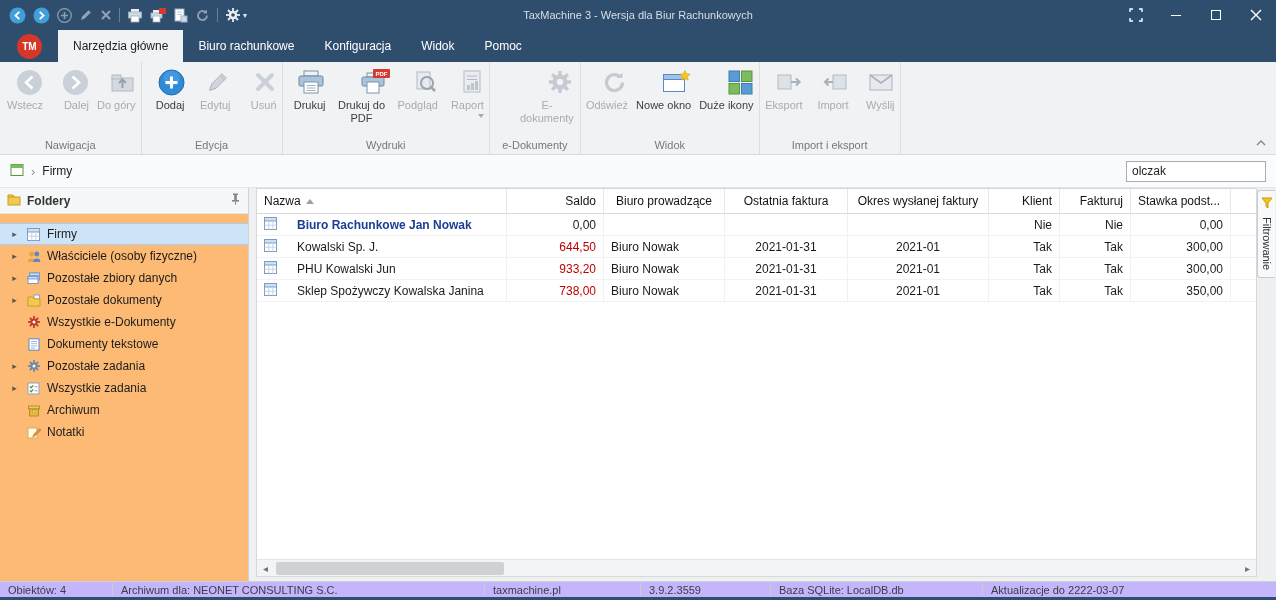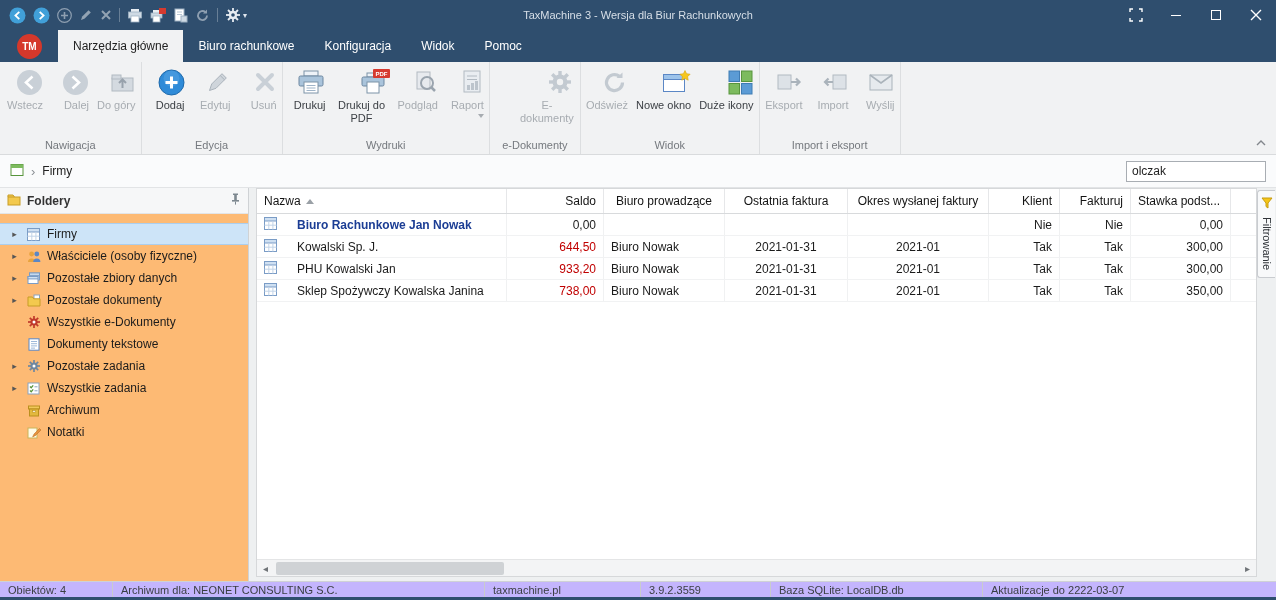--- a/index.html
+++ b/index.html
@@ -621,21 +621,21 @@
           <div class="gcell c5">Tak</div>
           <div class="gcell c6">Tak</div>
           <div class="gcell c7">300,00</div>
           <div class="gcell c8"></div>
         </div>
         <div class="grow">
           <div class="gcell c0 name-cell">
               <span><svg width="13" height="13">
                   <use href="#sym-grid"></use>
                 </svg></span>
-              <span>PHU Kowalski Jan</span>
+              <span>PHU Kowalski Jun</span>
             </div>
           <div class="gcell c1 red">933,20</div>
           <div class="gcell c2">Biuro Nowak</div>
           <div class="gcell c3">2021-01-31</div>
           <div class="gcell c4">2021-01</div>
           <div class="gcell c5">Tak</div>
           <div class="gcell c6">Tak</div>
           <div class="gcell c7">300,00</div>
           <div class="gcell c8"></div>
         </div>

